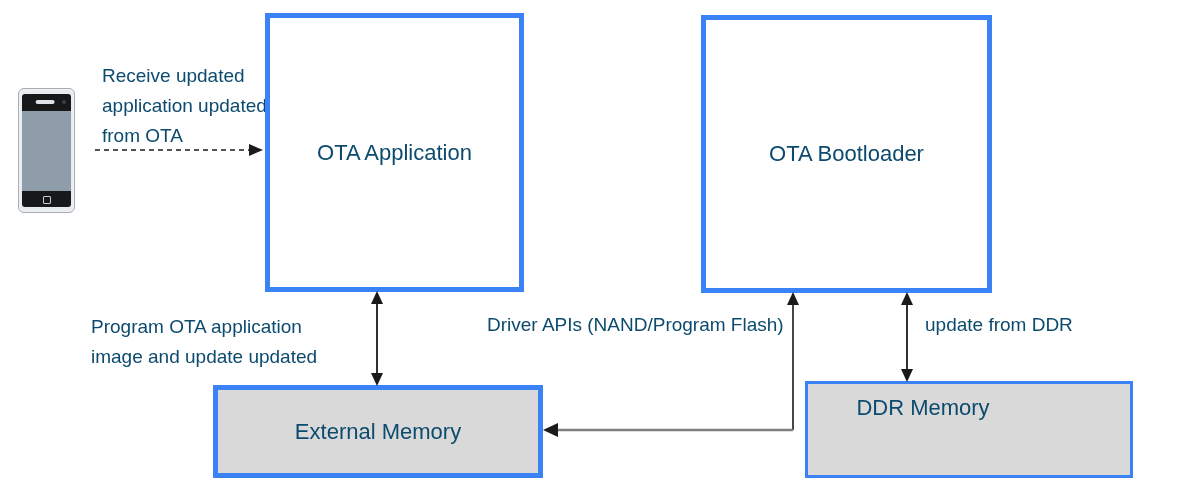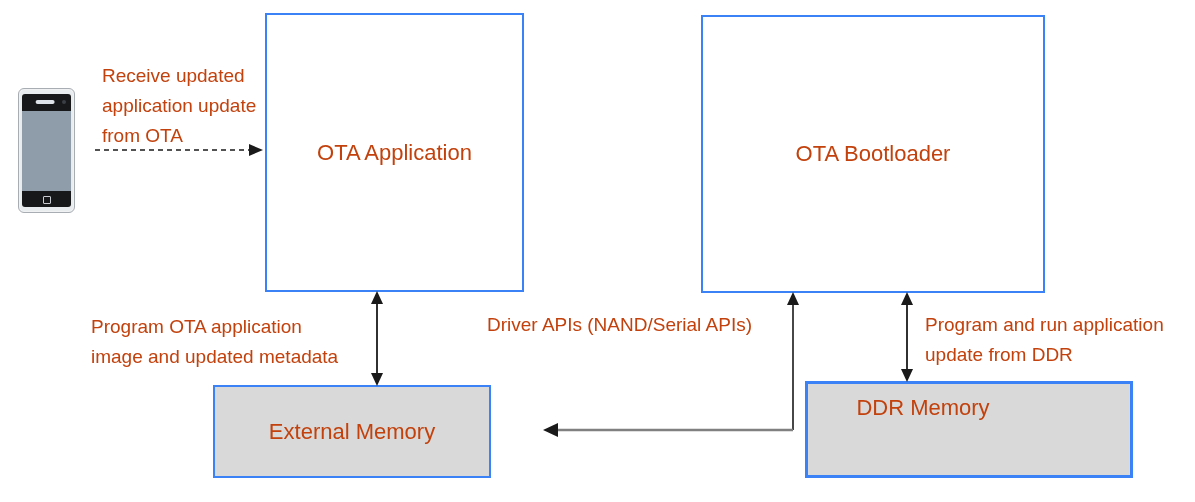--- a/index.html
+++ b/index.html
@@ -1,21 +1,21 @@
 <!DOCTYPE html>
 <html><head>
 <meta charset="utf-8">
 <style>
   html,body{margin:0;padding:0;background:#ffffff;}
   .canvas{
     position:relative;width:1195px;height:502px;background:#ffffff;overflow:hidden;
-    font-family:"Liberation Sans",sans-serif;color:#c2410c;
+    font-family:"Liberation Sans",sans-serif;color:#0c4a6e;
   }
   .node{
-    position:absolute;box-sizing:border-box;border:2px solid #3b82f6;
+    position:absolute;box-sizing:border-box;border:5px solid #3b82f6;
     display:flex;align-items:center;justify-content:center;text-align:center;
     font-size:22px;line-height:30px;background:#ffffff;
   }
   .node.memory{background:#d9d9d9;}
   .ann{position:absolute;font-size:19px;line-height:30px;white-space:nowrap;}
   svg.connectors{position:absolute;left:0;top:0;pointer-events:none;}
   
   .phone{position:absolute;left:18px;top:88px;width:57px;height:125px;box-sizing:border-box;
     background:#e9ecee;border:1px solid #a8adb3;border-radius:6px;box-shadow:inset 0 0 2px #ffffff;}
   .phone .bezel-top{position:absolute;left:3px;right:3px;top:5px;height:17px;background:#17181a;border-radius:3px 3px 0 0;}
@@ -36,48 +36,47 @@
       <div class="camera"></div>
     </div>
     <div class="screen"></div>
     <div class="bezel-bottom">
       <div class="home"></div>
     </div>
   </div>
 
   <div class="ann" style="left:102px;top:61px">
     <div>Receive updated</div>
-    <div>application update</div>
+    <div>application updated</div>
     <div>from OTA</div>
   </div>
 
   <div class="ann" style="left:91px;top:312px">
     <div>Program OTA application</div>
-    <div>image and updated metadata</div>
+    <div>image and update updated</div>
   </div>
 
   <div class="ann" style="left:487px;top:310px">
-    <div>Driver APIs (NAND/Serial APIs)</div>
+    <div>Driver APIs (NAND/Program Flash)</div>
   </div>
 
   <div class="ann" style="left:925px;top:310px">
-    <div>Program and run application</div>
     <div>update from DDR</div>
   </div>
 
 
   <div class="node" style="left:265px;top:13px;width:259px;height:279px">
     <span>OTA Application</span>
   </div>
 
-  <div class="node" style="left:701px;top:15px;width:344px;height:278px">
+  <div class="node" style="left:701px;top:15px;width:291px;height:278px">
     <span>OTA Bootloader</span>
   </div>
 
-  <div class="node memory" style="left:213px;top:385px;width:278px;height:93px;flex-direction:column">
+  <div class="node memory" style="left:213px;top:385px;width:330px;height:93px;flex-direction:column">
     <div>External Memory</div>
   </div>
 
   <div class="node memory" style="left:805px;top:381px;width:328px;height:97px;border-width:3px;align-items:flex-start;justify-content:center;padding-top:9px;padding-right:92px">
     <span>DDR Memory</span>
   </div>
 
   <svg class="connectors" width="1195" height="502" viewBox="0 0 1195 502">
 
     <g>

